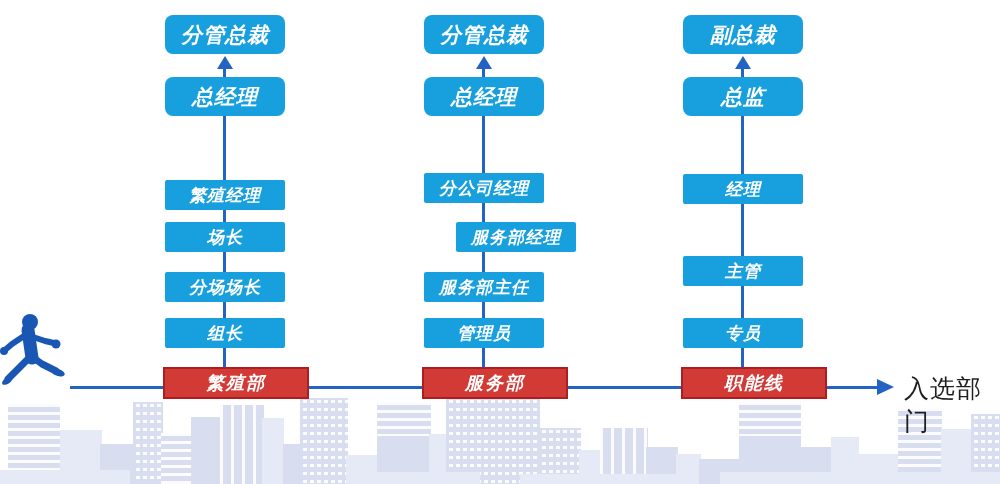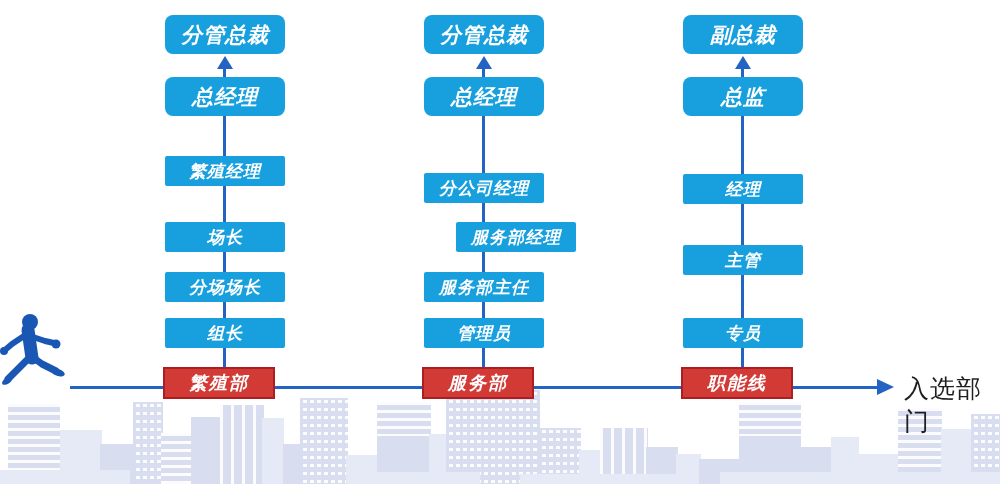--- a/index.html
+++ b/index.html
@@ -31,21 +31,21 @@
   .hline{position:absolute;height:3px;background:#2363c3;z-index:1;}
   .ah-up{position:absolute;width:0;height:0;z-index:1;
     border-left:8px solid transparent;border-right:8px solid transparent;border-bottom:13px solid #2363c3;}
   .ah-right{position:absolute;width:0;height:0;z-index:1;
     border-top:8px solid transparent;border-bottom:8px solid transparent;border-left:17px solid #2363c3;}
   
   .box{position:absolute;display:flex;align-items:center;justify-content:center;
     color:#ffffff;font-weight:bold;background:#189fde;z-index:2;text-align:center;white-space:nowrap;font-style:italic;}
   .box.top{width:120px;height:39px;border-radius:8px;font-size:21px;letter-spacing:1px;}
   .box.mid{width:120px;height:30px;border-radius:2px;font-size:17px;letter-spacing:1px;}
-  .box.dept{width:112px;height:32px;background:#d23a36;border:2px solid #ab1f23;
+  .box.dept{width:146px;height:32px;background:#d23a36;border:2px solid #ab1f23;
     box-sizing:border-box;font-size:18px;letter-spacing:2px;z-index:3;}
   
   #axis-label{position:absolute;left:904px;top:372px;font-size:25px;color:#1f1f1f;z-index:2;letter-spacing:1px;}
   #person{position:absolute;left:0;top:310px;width:66px;height:78px;z-index:2;}
 </style>
 </head>
 <body>
 
 <div id="stage">
 
@@ -100,21 +100,21 @@
       <path d="M29 47 L16 60 L8 68" stroke="#1a57b4" stroke-width="7" stroke-linecap="round" stroke-linejoin="round"></path>
       <ellipse cx="7" cy="70" rx="5.5" ry="3" fill="#1a57b4" transform="rotate(-32 7 70)"></ellipse>
     </svg>
   </div>
 
   <div class="vline" style="left:223px;top:116px;height:252px;"></div>
   <div class="ah-up" style="left:217px;top:56px;"></div>
   <div class="vline" style="left:223px;top:68px;height:10px;"></div>
   <div class="box top" style="left:165px;top:15px;">分管总裁</div>
   <div class="box top" style="left:165px;top:77px;">总经理</div>
-  <div class="box mid" style="left:165px;top:156px;">繁殖经理</div>
+  <div class="box mid" style="left:165px;top:180px;">繁殖经理</div>
   <div class="box mid" style="left:165px;top:222px;">场长</div>
   <div class="box mid" style="left:165px;top:272px;">分场场长</div>
   <div class="box mid" style="left:165px;top:318px;">组长</div>
   <div class="box dept" style="left:163px;top:367px;">繁殖部</div>
 
   <div class="vline" style="left:482px;top:116px;height:252px;"></div>
   <div class="ah-up" style="left:476px;top:56px;"></div>
   <div class="vline" style="left:482px;top:68px;height:10px;"></div>
   <div class="box top" style="left:424px;top:15px;">分管总裁</div>
   <div class="box top" style="left:424px;top:77px;">总经理</div>
@@ -123,17 +123,17 @@
   <div class="box mid" style="left:424px;top:272px;">服务部主任</div>
   <div class="box mid" style="left:424px;top:318px;">管理员</div>
   <div class="box dept" style="left:422px;top:367px;">服务部</div>
 
   <div class="vline" style="left:741px;top:116px;height:252px;"></div>
   <div class="ah-up" style="left:735px;top:56px;"></div>
   <div class="vline" style="left:741px;top:68px;height:10px;"></div>
   <div class="box top" style="left:683px;top:15px;">副总裁</div>
   <div class="box top" style="left:683px;top:77px;">总监</div>
   <div class="box mid" style="left:683px;top:174px;">经理</div>
-  <div class="box mid" style="left:683px;top:245px;">主管</div>
+  <div class="box mid" style="left:683px;top:256px;">主管</div>
   <div class="box mid" style="left:683px;top:318px;">专员</div>
   <div class="box dept" style="left:681px;top:367px;">职能线</div>
 
 </div>
 
 </body></html>

